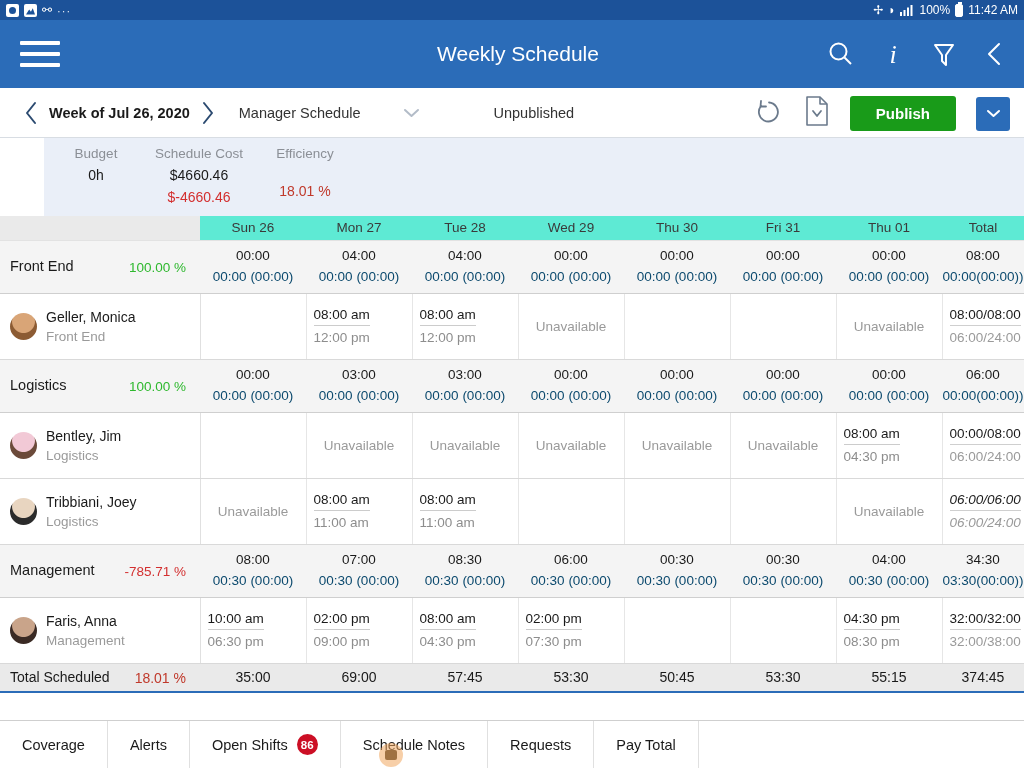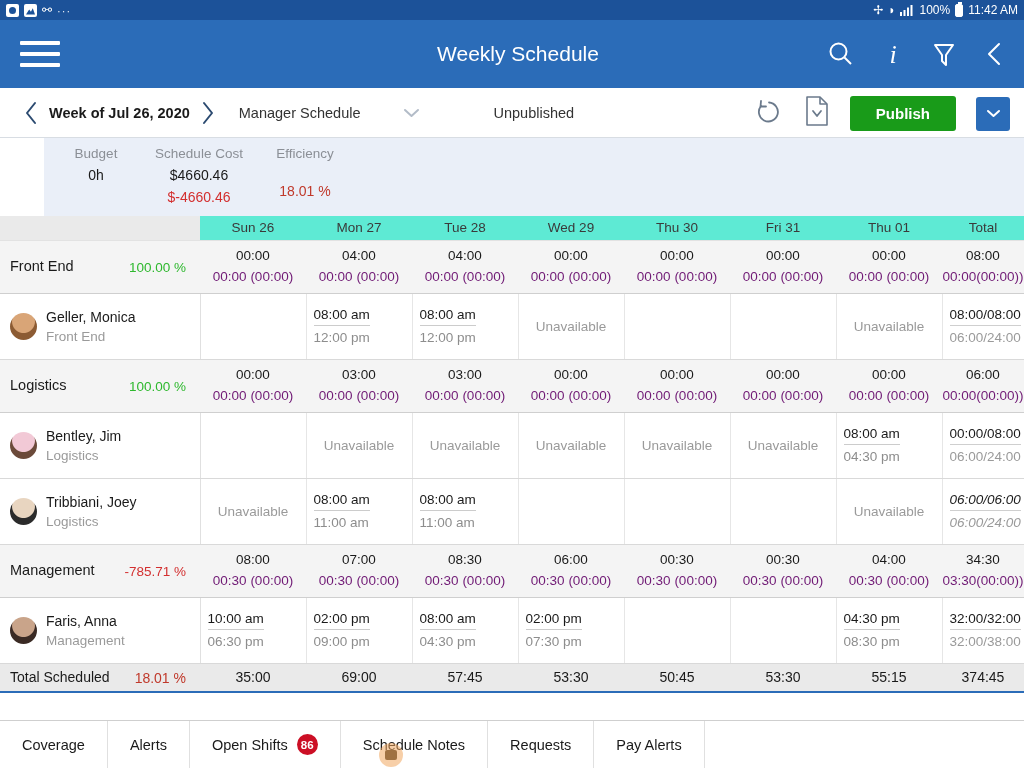--- a/index.html
+++ b/index.html
@@ -121,21 +121,21 @@
     background: #f4f4f4; border-bottom: 1px solid #cfcfcf;
     border-top: 1px solid #e2e2e2; padding: 4px 0 6px;
     text-align: center; vertical-align: middle;
   }
   tr.grp td.nm {
     text-align: left; padding-left: 10px; font-size: 14.5px; color: #1a1a1a;
   }
   .pct-pos { color: #2eb82e; }
   .pct-neg { color: #d32f2f; }
   .g-top { font-size: 13.5px; color: #1a1a1a; line-height: 21px; }
-  .g-bot { font-size: 13.5px; color: #701a75; line-height: 21px; }
+  .g-bot { font-size: 13.5px; color: #0c4a6e; line-height: 21px; }
 
   tr.emp td {
     background: #ffffff; border-bottom: 1px solid #d9d9d9;
     border-right: 1px solid #e6e6e6; height: 66px;
     vertical-align: middle; text-align: center; padding: 0;
   }
   tr.emp td.nm { border-right: 1px solid #e0e0e0; text-align: left; padding-left: 10px; }
   .person { display: flex; align-items: center; gap: 9px; }
   .avatar {
     width: 27px; height: 27px; border-radius: 50%; flex: 0 0 27px;
@@ -616,21 +616,21 @@
         <span>Open Shifts</span>
         <span class="badge">86</span>
       </div>
       <div class="tab">
         <span>Schedule Notes</span>
       </div>
       <div class="tab">
         <span>Requests</span>
       </div>
       <div class="tab">
-        <span>Pay Alerts</span>
+        <span>Pay Total</span>
       </div>
     </div>
   <div class="tab tab-rest"></div>
 </div>
 
 <svg class="cursor" viewBox="0 0 24 26">
   <circle cx="12" cy="13" r="12" fill="#f0a860" opacity="0.55"></circle>
   <rect x="6" y="8" width="12" height="10" rx="2" fill="#8a5a28" opacity="0.8"></rect>
 </svg>
 

